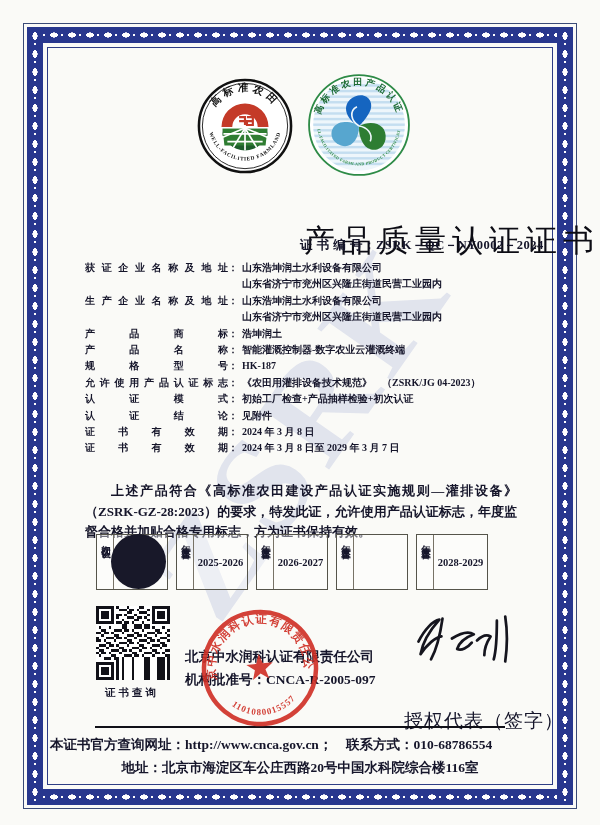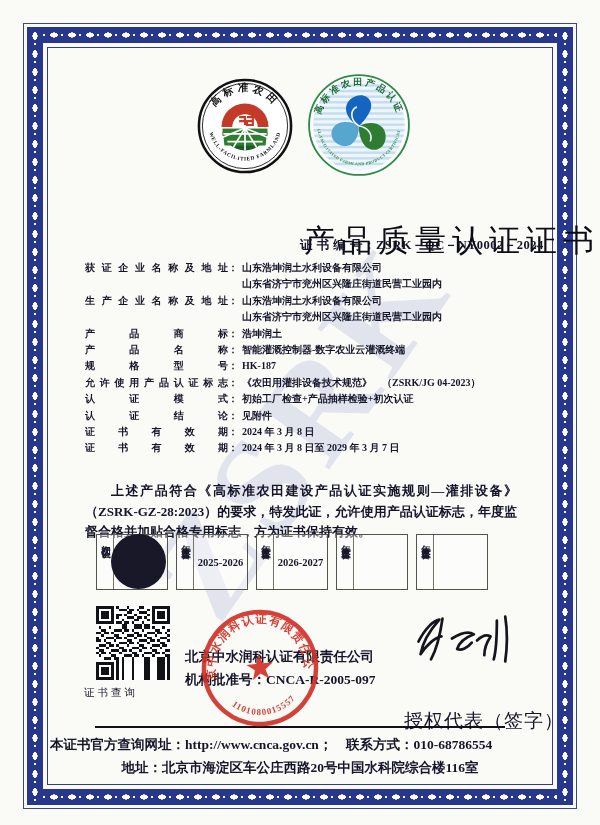--- a/index.html
+++ b/index.html
@@ -40,22 +40,22 @@
      text-indent:2em;text-align:justify;font-weight:bold;z-index:2;}
   
   .boxes{position:absolute;left:96px;top:534px;display:flex;gap:8px;z-index:2;}
   .sbox{width:70px;height:54px;border:1.5px solid #55544a;display:flex;background:rgba(255,255,255,0.4);position:relative;}
   .box-label{writing-mode:vertical-rl;text-orientation:upright;font-size:9.5px;font-weight:bold;
      letter-spacing:1.5px;padding:2px 1px 0 1px;border-right:1px solid #777266;width:14px;flex:none;line-height:13px;}
   .box-body{flex:1;display:flex;align-items:center;justify-content:center;font-size:10.5px;font-weight:bold;letter-spacing:0;}
   .ink-circle{position:absolute;left:14px;top:-1px;width:55px;height:55px;border-radius:50%;background:#181829;}
   
   .qr{position:absolute;left:96px;top:606px;z-index:2;}
-  .qr-label{position:absolute;left:84px;top:686px;width:74px;text-align:left;font-size:10.5px;
-     font-weight:normal;letter-spacing:3px;z-index:2;}
+  .qr-label{position:absolute;left:95px;top:686px;width:74px;text-align:center;font-size:10.5px;
+     font-weight:bold;letter-spacing:3px;z-index:2;}
   .issuer-line1{position:absolute;left:185px;top:648px;font-size:13.5px;font-weight:bold;z-index:2;white-space:nowrap;}
   .issuer-line2{position:absolute;left:185px;top:671px;font-size:13.5px;font-weight:bold;z-index:2;white-space:nowrap;}
   .seal{position:absolute;left:198px;top:604px;z-index:3;opacity:0.9;pointer-events:none;}
   .signature{position:absolute;left:408px;top:608px;z-index:2;}
   .sign-label{position:absolute;left:404px;top:708px;font-size:19px;font-weight:normal;letter-spacing:1px;z-index:2;}
   .rule{position:absolute;left:95px;top:726px;width:410px;border-top:2px solid #101018;z-index:2;}
   .footer1{position:absolute;left:50px;top:736px;width:500px;text-align:left;font-size:13.5px;font-weight:bold;z-index:2;white-space:nowrap;}
   .footer2{position:absolute;left:50px;top:759px;width:500px;text-align:center;font-size:13.5px;font-weight:bold;z-index:2;white-space:nowrap;}
   svg text{font-family:"Liberation Serif",serif;}
 </style>
@@ -234,20 +234,21 @@
     </div>
     <div class="sbox">
       <span class="box-label">年度监督</span>
       <div class="box-body">2026-2027</div>
     </div>
     <div class="sbox">
       <span class="box-label">年度监督</span>
     </div>
     <div class="sbox">
       <span class="box-label">年度监督</span>
+      <div class="box-body">2028-2029</div>
     </div>
   </div>
 
   <svg class="qr" width="74" height="74" viewBox="0 0 29 29" shape-rendering="crispEdges">
     <rect x="0" y="0" width="29" height="29" fill="#ffffff"></rect>
     <g fill="#111118">
       <rect x="0" y="0" width="7" height="7"></rect>
         <rect x="22" y="0" width="7" height="7"></rect>
         <rect x="0" y="22" width="7" height="7"></rect>
     </g>

